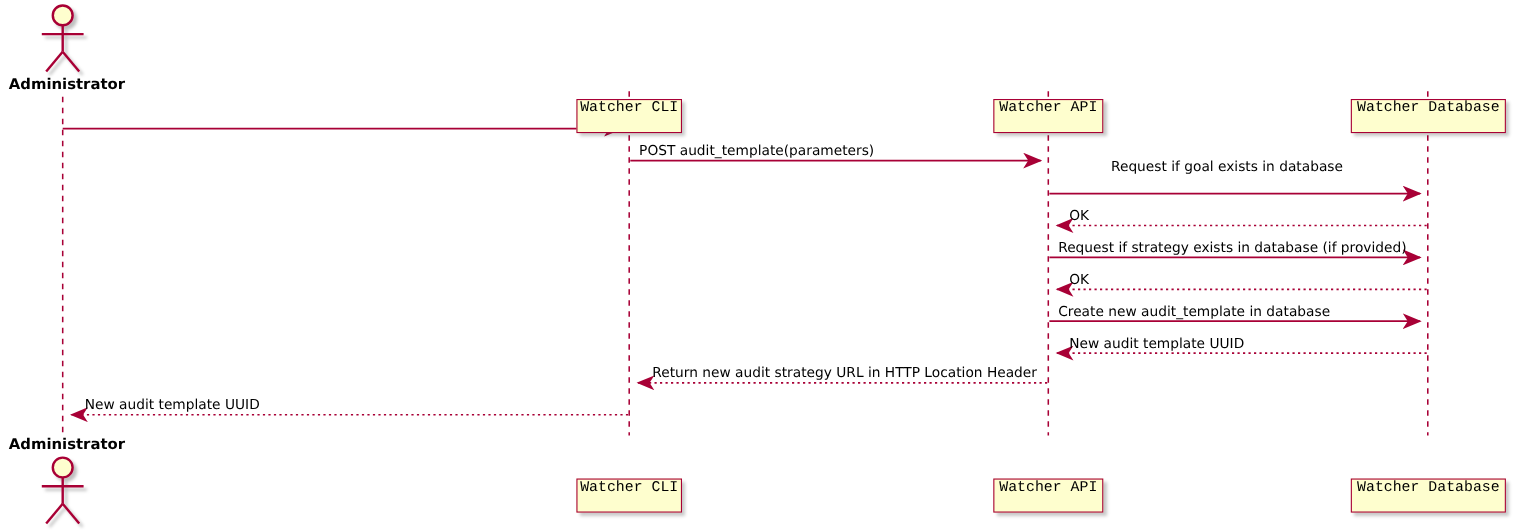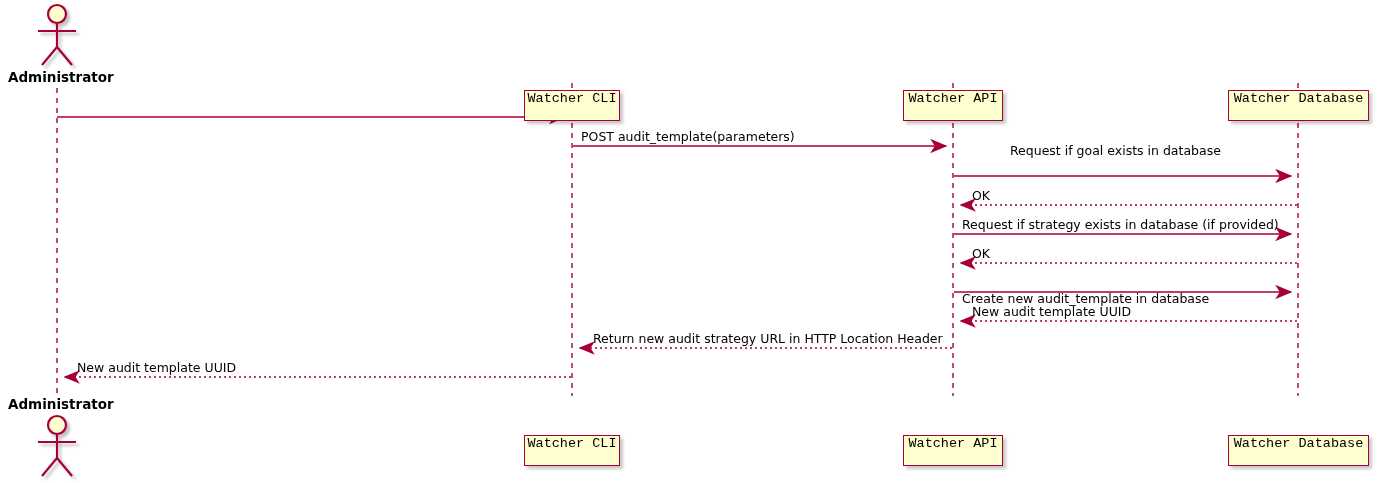--- a/index.html
+++ b/index.html
@@ -125,18 +125,18 @@
   </div>
   <div class="participant-box" style="left:1228px; top:396px; width:141px; height:31px;">
     <span>Watcher Database</span>
   </div>
 
   <div class="msg-label" style="left:581px; top:130px;">POST audit_template(parameters)</div>
   <div class="msg-label" style="left:962px; top:144px;margin-left:48px;">Request if goal exists in database</div>
   <div class="msg-label" style="left:972px; top:189px;">OK</div>
   <div class="msg-label" style="left:962px; top:218px;">Request if strategy exists in database (if provided)</div>
   <div class="msg-label" style="left:972px; top:247px;">OK</div>
-  <div class="msg-label" style="left:962px; top:276px;margin-top:16px;">Create new audit_template in database</div>
+  <div class="msg-label" style="left:962px; top:276px;">Create new audit_template in database</div>
   <div class="msg-label" style="left:972px; top:305px;">New audit template UUID</div>
   <div class="msg-label" style="left:593px; top:332px;">Return new audit strategy URL in HTTP Location Header</div>
   <div class="msg-label" style="left:77px; top:361px;">New audit template UUID</div>
 
 </div>
 
 </body></html>

